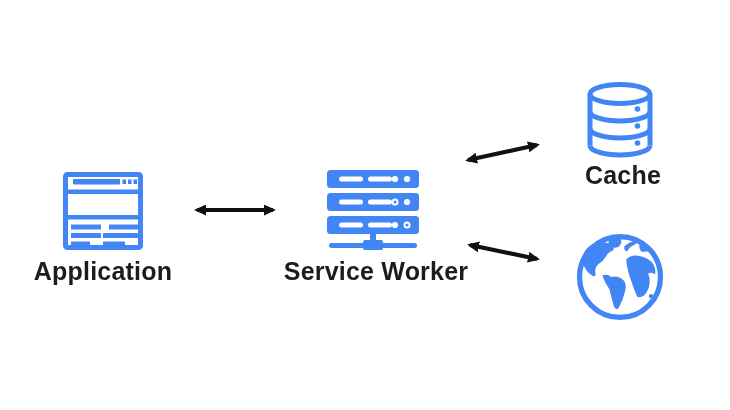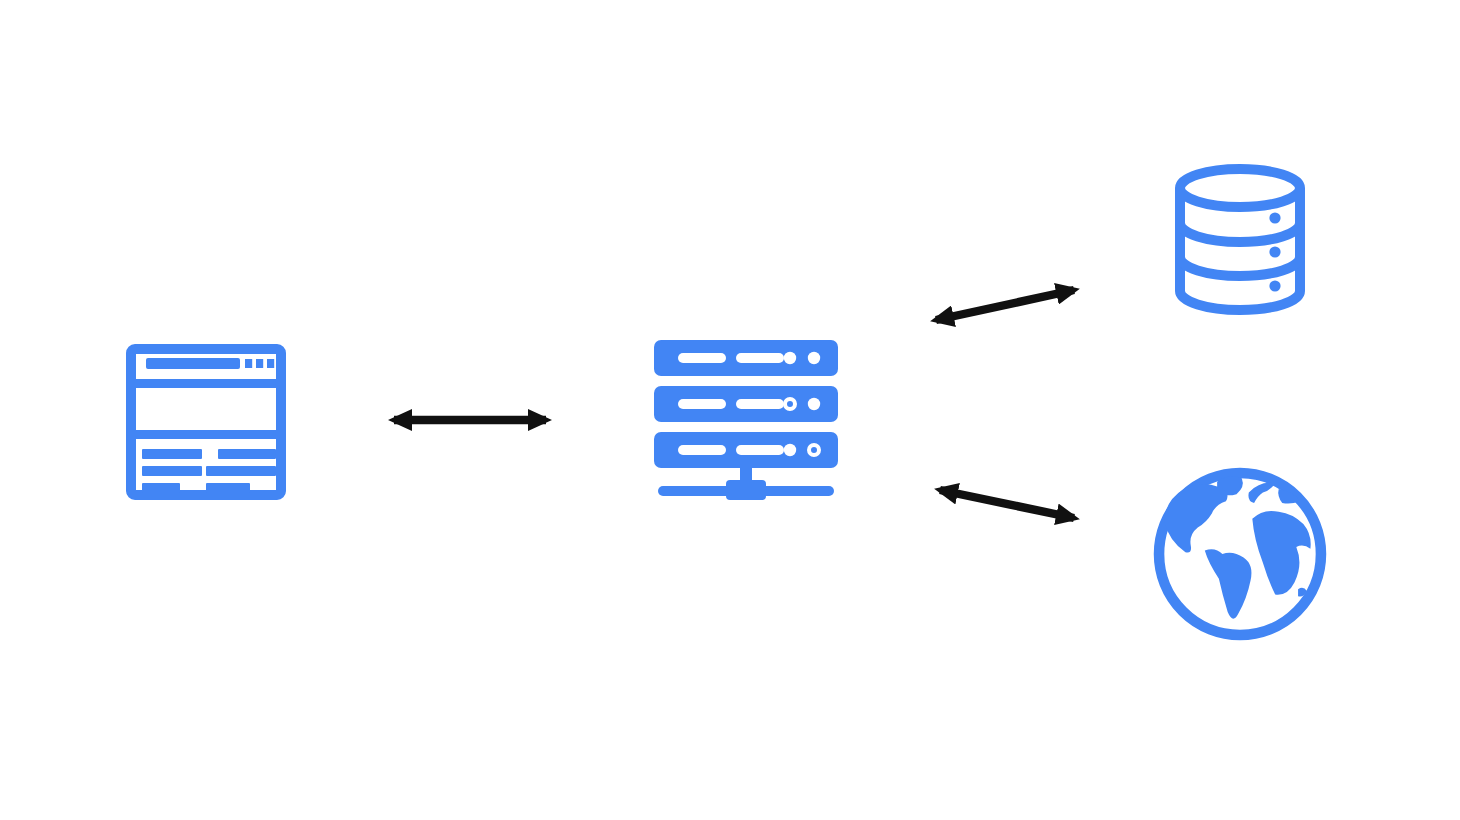--- a/index.html
+++ b/index.html
@@ -51,20 +51,21 @@
       <rect x="2.5" y="17.5" width="75" height="4.5" fill="currentColor"></rect>
       <rect x="2.5" y="43" width="75" height="4.5" fill="currentColor"></rect>
       <rect x="8" y="52.5" width="30" height="5" rx="0.5" fill="currentColor"></rect>
       <rect x="8" y="61" width="30" height="5" rx="0.5" fill="currentColor"></rect>
       <rect x="8" y="69.5" width="19" height="5" rx="0.5" fill="currentColor"></rect>
       <rect x="46" y="52.5" width="29" height="5" rx="0.5" fill="currentColor"></rect>
       <rect x="40" y="61" width="35" height="5" rx="0.5" fill="currentColor"></rect>
       <rect x="40" y="69.5" width="22" height="5" rx="0.5" fill="currentColor"></rect>
     </svg>
   </span>
+  <div class="node-label" style="left:103px;top:257px;">Application</div>
 
   <span class="icon" style="left:327px;top:170px;width:92px;height:80px;">
     <svg viewBox="0 0 92 80">
       <rect x="0" y="0" width="92" height="18" rx="3.5" fill="currentColor"></rect>
       <rect x="0" y="23" width="92" height="18" rx="3.5" fill="currentColor"></rect>
       <rect x="0" y="46" width="92" height="18" rx="3.5" fill="currentColor"></rect>
 
       <rect x="12" y="6.5" width="24" height="5" rx="2.5" fill="#ffffff"></rect>
       <rect x="41" y="6.5" width="24" height="5" rx="2.5" fill="#ffffff"></rect>
       <circle cx="68" cy="9" r="3.1" fill="#ffffff"></circle>
@@ -78,33 +79,35 @@
       <rect x="12" y="52.5" width="24" height="5" rx="2.5" fill="#ffffff"></rect>
       <rect x="41" y="52.5" width="24" height="5" rx="2.5" fill="#ffffff"></rect>
       <circle cx="68" cy="55" r="3.1" fill="#ffffff"></circle>
       <circle cx="80" cy="55" r="2.5" fill="none" stroke="#ffffff" stroke-width="2"></circle>
 
       <rect x="43" y="64" width="6" height="10" fill="currentColor"></rect>
       <rect x="2" y="73" width="88" height="5" rx="2.5" fill="currentColor"></rect>
       <rect x="36" y="70" width="20" height="10" rx="2" fill="currentColor"></rect>
     </svg>
   </span>
+  <div class="node-label" style="left:376px;top:257px;">Service Worker</div>
 
   <span class="icon" style="left:585px;top:82px;width:70px;height:78px;">
     <svg viewBox="0 0 70 78">
       <ellipse cx="35" cy="12" rx="30" ry="9.5" fill="none" stroke="currentColor" stroke-width="5"></ellipse>
       <path d="M5,12 V63.5 M65,12 V63.5" fill="none" stroke="currentColor" stroke-width="5"></path>
       <path d="M5,29.5 A30,9.5 0 0 0 65,29.5" fill="none" stroke="currentColor" stroke-width="5"></path>
       <path d="M5,46.5 A30,9.5 0 0 0 65,46.5" fill="none" stroke="currentColor" stroke-width="5"></path>
       <path d="M5,63.5 A30,9.5 0 0 0 65,63.5" fill="none" stroke="currentColor" stroke-width="5"></path>
       <circle cx="52.5" cy="27" r="2.8" fill="currentColor"></circle>
       <circle cx="52.5" cy="44" r="2.8" fill="currentColor"></circle>
       <circle cx="52.5" cy="61" r="2.8" fill="currentColor"></circle>
     </svg>
   </span>
+  <div class="node-label" style="left:623px;top:161px;">Cache</div>
 
   <span class="icon" style="left:576px;top:233px;width:88px;height:88px;">
     <svg viewBox="0 0 100 100">
       <circle cx="50" cy="50" r="46" fill="#ffffff" stroke="currentColor" stroke-width="6"></circle>
 
       <path d="M37,9 Q44,4 51,7 Q53,12 48,16 Q41,18 37,14 Z" fill="currentColor"></path>
 
       <path d="M7,32 Q7,20 18,13 Q28,8 38,12 Q45,15 42,20 Q36,22 34,27 Q31,32 26,35 Q21,39 22,45 Q23,50 19,49 Q10,43 7,32 Z" fill="currentColor"></path>
 
       <path d="M30,48 Q36,46 40,50 Q46,48 52,52 Q58,56 56,65 Q54,75 49,84 Q46,90 43,83 Q40,73 38,64 Q32,55 30,48 Z" fill="currentColor"></path>

